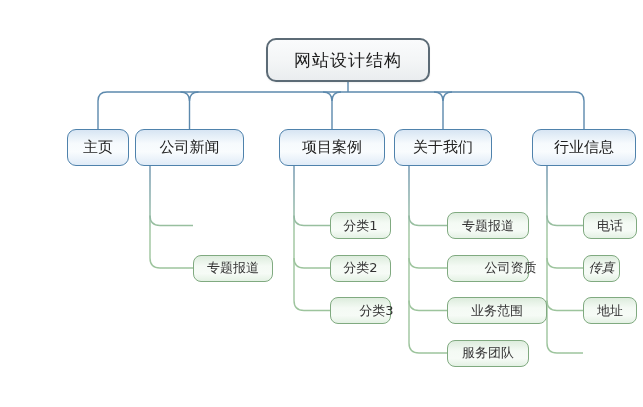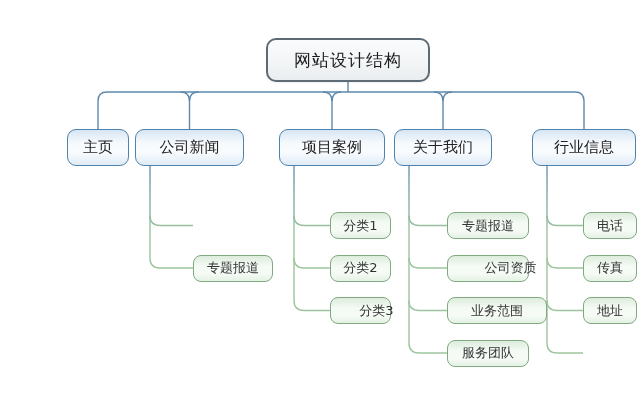--- a/index.html
+++ b/index.html
@@ -74,15 +74,15 @@
     <div class="node node-l2" style="left: 302px; top: 212px; width: 61px; height: 27px;">分类1</div>
     <div class="node node-l2" style="left: 302px; top: 254.5px; width: 61px; height: 27px;">分类2</div>
     <div class="node node-l2" style="left: 302px; top: 297px; width: 61px; height: 27px; padding-left: 32px;">分类3</div>
     <div class="node node-l1" style="left: 366px; top: 129px; width: 98px; height: 37px;">关于我们</div>
     <div class="node node-l2" style="left: 419px; top: 212px; width: 82px; height: 27px;">专题报道</div>
     <div class="node node-l2" style="left: 419px; top: 254.5px; width: 82px; height: 27px; padding-left: 45px;">公司资质</div>
     <div class="node node-l2" style="left: 419px; top: 297px; width: 100px; height: 27px;">业务范围</div>
     <div class="node node-l2" style="left: 419px; top: 339.5px; width: 82px; height: 27px;">服务团队</div>
     <div class="node node-l1" style="left: 504px; top: 129px; width: 104px; height: 37px;">行业信息</div>
     <div class="node node-l2" style="left: 555px; top: 212px; width: 54px; height: 27px;">电话</div>
-    <div class="node node-l2" style="left: 555px; top: 254.5px; width: 54px; height: 27px;">传真</div>
+    <div class="node node-l2" style="left: 555px; top: 254.5px; width: 37px; height: 27px; font-style: italic;">传真</div>
     <div class="node node-l2" style="left: 555px; top: 297px; width: 54px; height: 27px;">地址</div>
   </div>
 
 </body></html>

